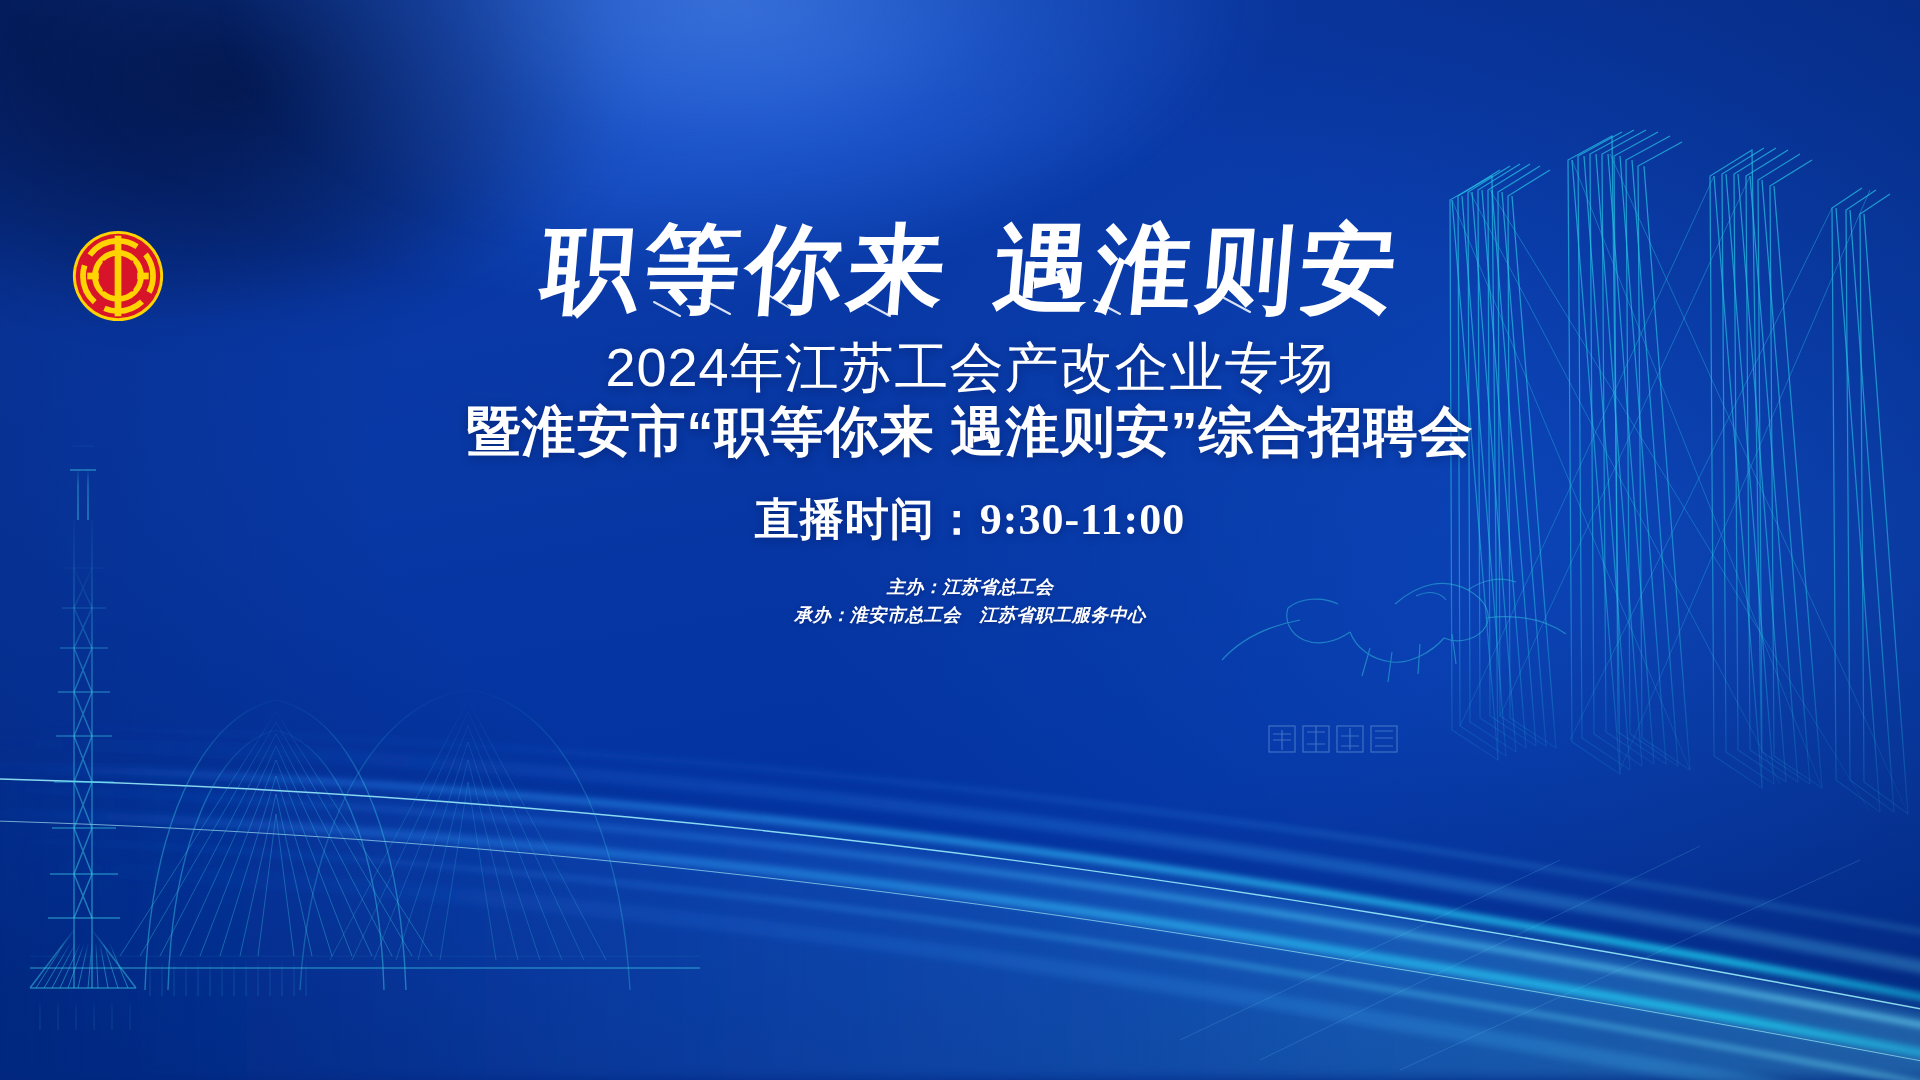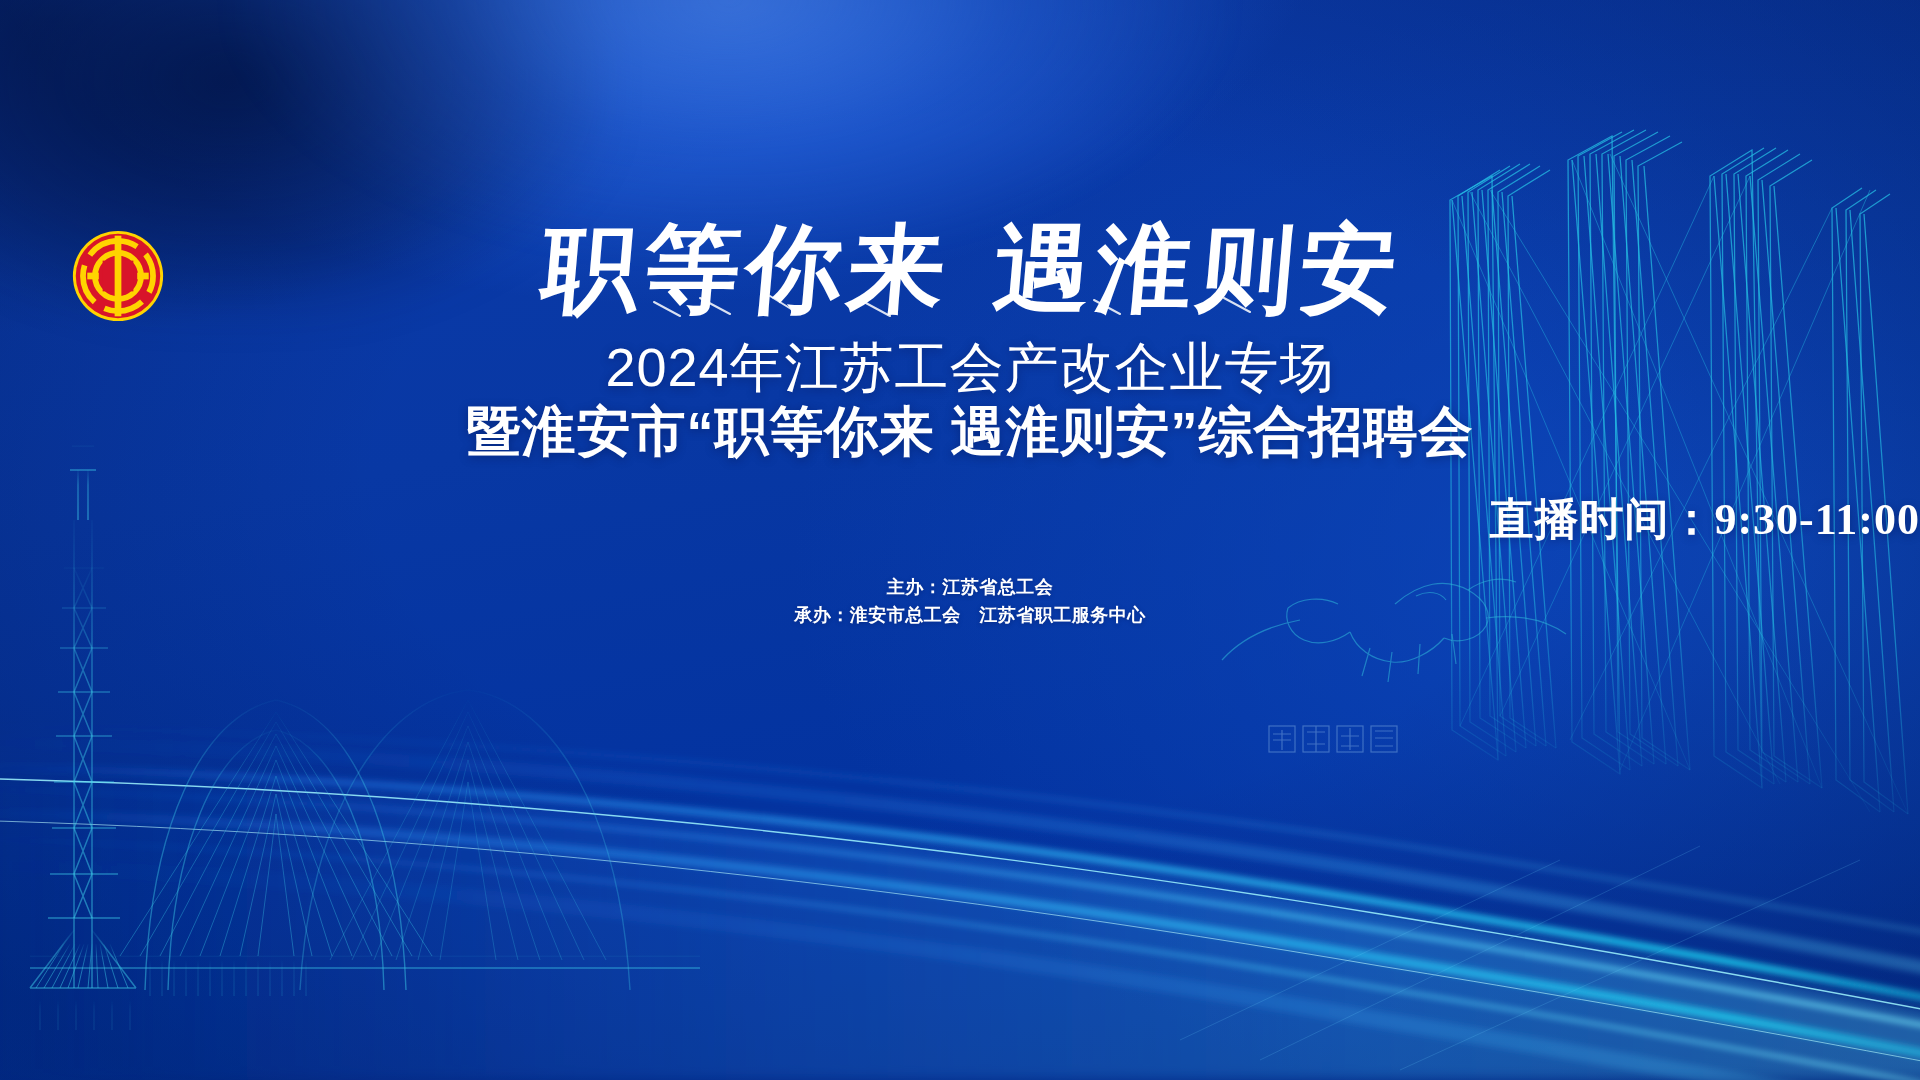--- a/index.html
+++ b/index.html
@@ -124,38 +124,39 @@
     line-height: 1.18;
     text-shadow: 0 2px 10px rgba(0,20,80,0.45);
     white-space: nowrap;
   }
 
   .livetime {
     position: absolute;
     left: 0;
     right: 0;
     top: 490px;
-    text-align: right;
+    text-align: center;
     margin-left: 20px;
     color: #ffffff;
     font-family: "Liberation Serif", serif;
     font-size: 44px;
     font-weight: 700;
     letter-spacing: 1px;
     text-shadow: 0 2px 8px rgba(0,20,80,0.4);
     white-space: nowrap;
   }
 
   .organizers {
     position: absolute;
     left: 0;
     right: 0;
     top: 574px;
     text-align: center;
     margin-left: 20px;
+    font-style: italic;
   }
   .org-line {
     color: #ffffff;
     font-size: 18px;
     font-weight: 700;
     line-height: 1.55;
     letter-spacing: 0.5px;
     white-space: pre;
     text-shadow: 0 1px 4px rgba(0,20,80,0.4);
   }

